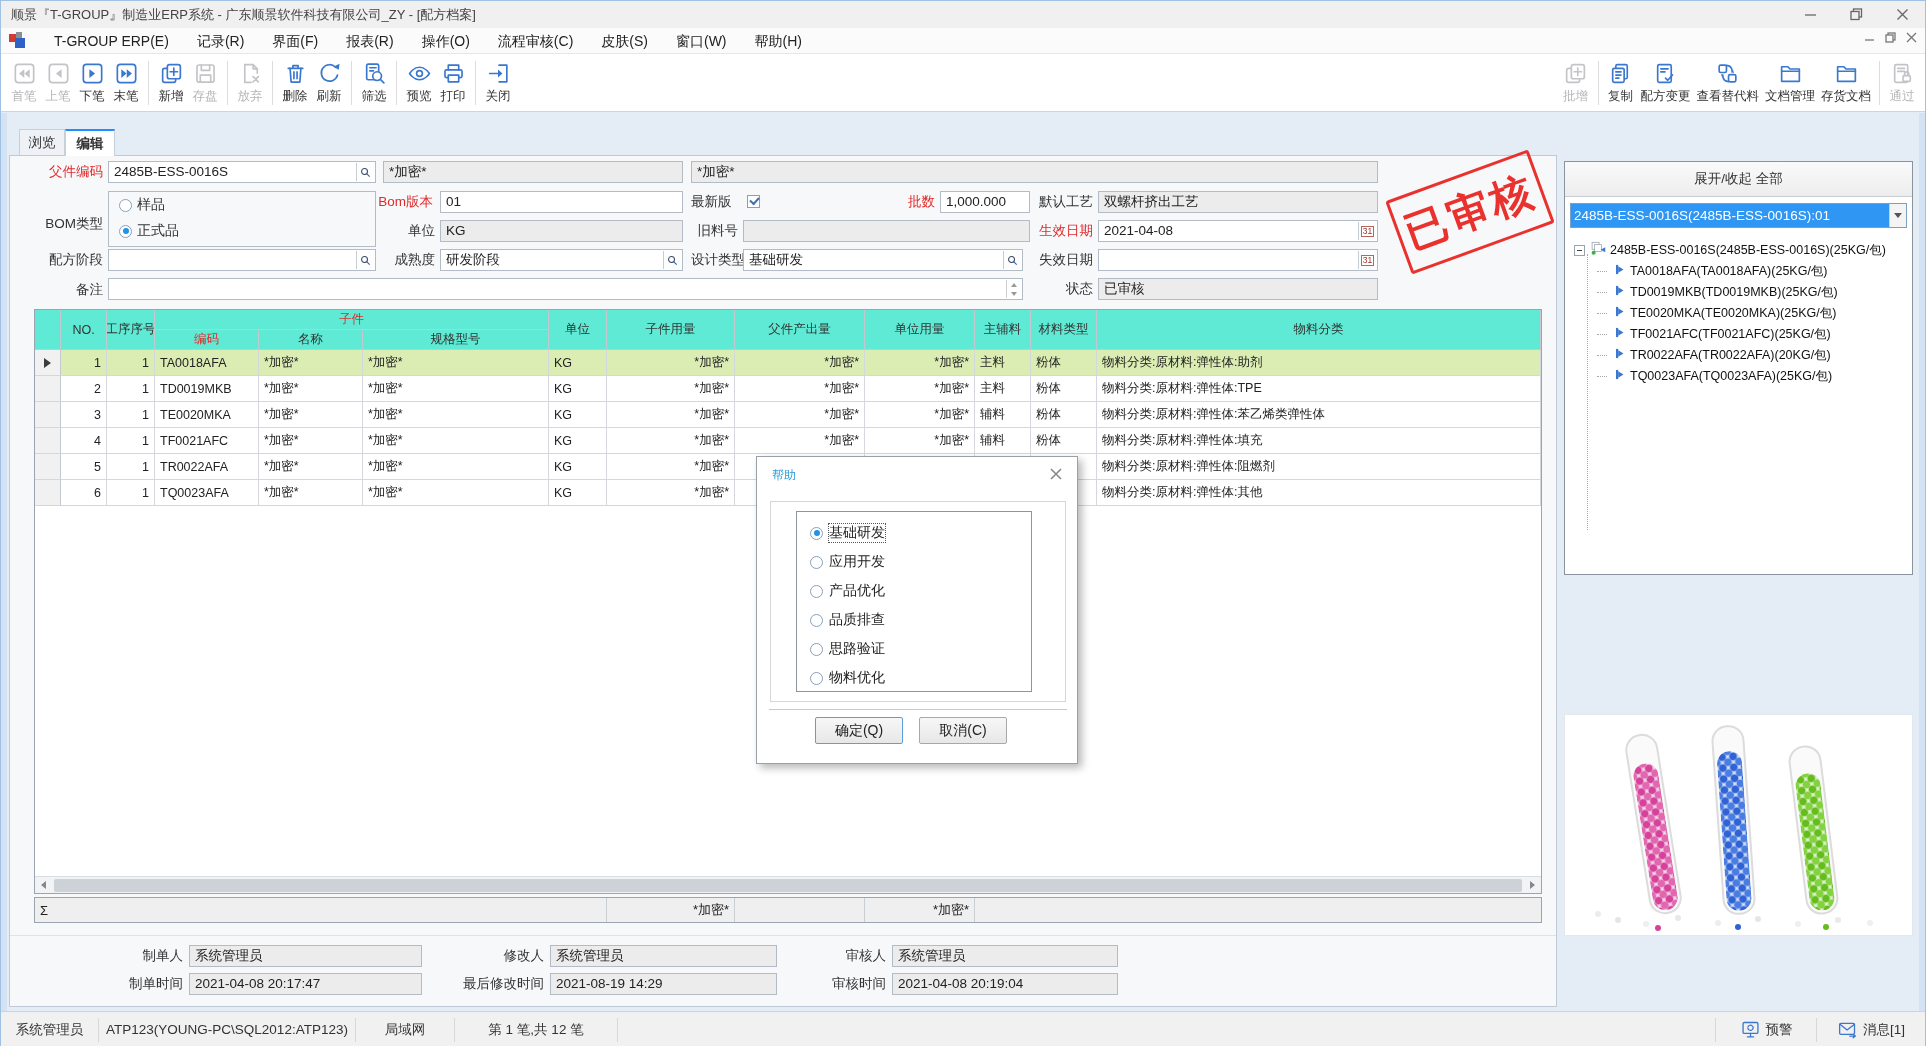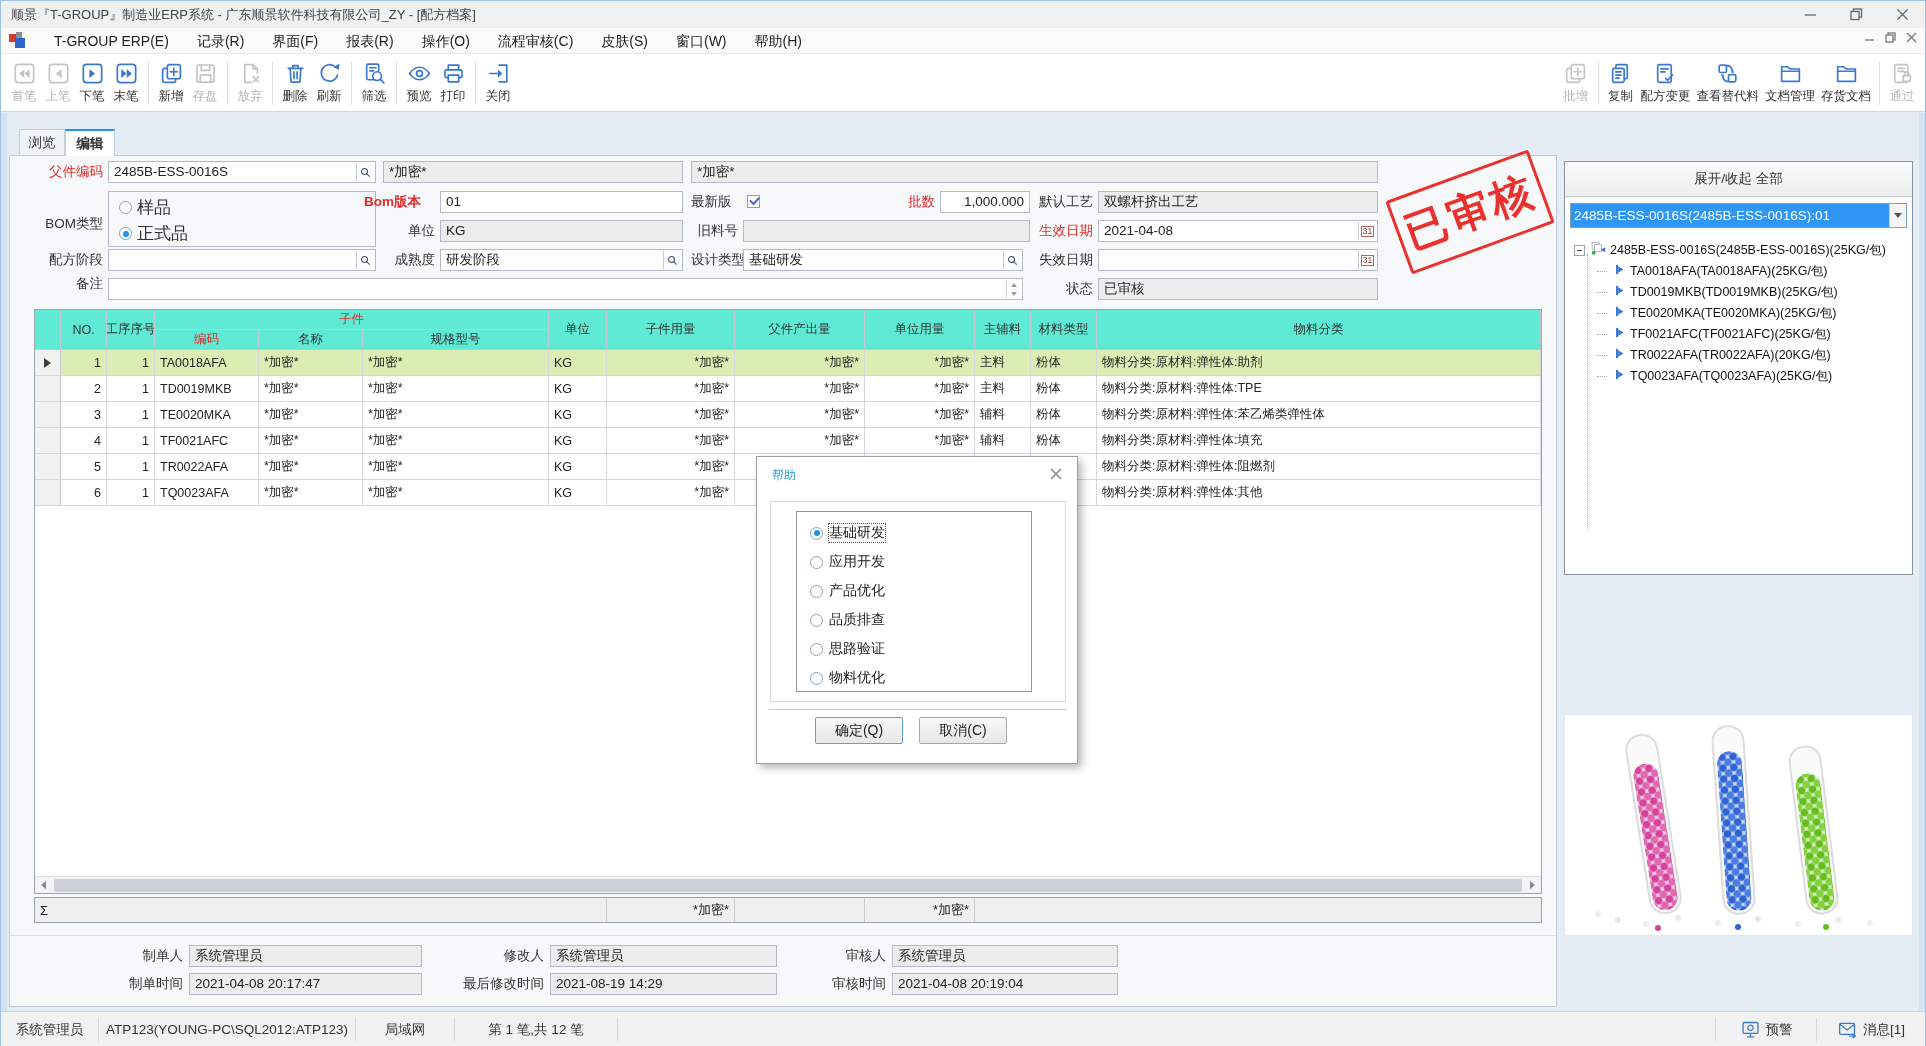--- a/index.html
+++ b/index.html
@@ -42,29 +42,29 @@
   .tab { position:absolute; top:128px; height:27px; line-height:25px; text-align:center; font-size:13.5px;
     border:1px solid #c6d0da; border-bottom:none; background:#eef2f7; color:#333; }
   .tab.active { background:#fff; border-top:2px solid #1f8fff; font-weight:bold; z-index:3; }
 
   
   .lbl { position:absolute; height:22px; line-height:22px; font-size:13.5px; color:#333; text-align:right; white-space:nowrap; }
   .lbl.req { color:#e02b2b; }
   .fld { position:absolute; height:22px; border:1px solid #b3bcc6; background:#fff; font-size:13.5px;
     line-height:20px; padding:0 5px; color:#222; white-space:nowrap; overflow:hidden; }
   .fld.ro { background:#ececec; }
-  .fld.num { text-align:right; }
+  .fld.num { }
   .inbtn { position:absolute; right:1px; top:1px; width:18px; height:18px; background:#fdfdfd;
     border-left:1px solid #c5ccd4; display:flex; align-items:center; justify-content:center; }
   .inbtn svg { width:13px; height:13px; fill:none; stroke:#3a4a66; stroke-width:1.6; }
   .calglyph { font-size:8.5px; color:#a03022; border:1px solid #b0695f; padding:0 1px; line-height:9px; background:#fff; }
   .groupbox { position:absolute; border:1px solid #b3bcc6; background:transparent; }
   .radio { width:13px; height:13px; border:1px solid #8aa0b8; border-radius:50%; background:#fff; display:inline-block; position:relative; }
   .radio.sel::after { content:""; position:absolute; left:2.5px; top:2.5px; width:6px; height:6px; border-radius:50%; background:#1d94e8; }
-  .radio-row { position:absolute; display:flex; align-items:center; gap:5px; font-size:17px; color:#333; }
+  .radio-row { position:absolute; display:flex; align-items:center; gap:5px; font-size:14px; color:#333; }
   .checkbox { width:13px; height:13px; border:1px solid #8aa0b8; background:#fff; display:inline-block;
     position:relative; }
   .checkbox.on::after { content:""; position:absolute; left:2px; top:1px; width:7px; height:4px;
     border-left:2px solid #3f6eb5; border-bottom:2px solid #3f6eb5; transform:rotate(-48deg); }
   .spinner { position:absolute; right:1px; top:1px; width:15px; height:18px; border-left:1px solid #d0d0d0;
     display:flex; flex-direction:column; align-items:center; justify-content:space-around; }
   .spinner i { width:0; height:0; border-left:3.5px solid transparent; border-right:3.5px solid transparent; }
   .spin-up { border-bottom:4px solid #9a9a9a; } .spin-dn { border-top:4px solid #9a9a9a; }
 
   .stamp { position:absolute; left:1393px; top:172px; width:152px; height:78px; z-index:4;
@@ -436,21 +436,21 @@
     <div class="groupbox" style="left:107px; top:190px; width:268px; height:56px;"></div>
     <div class="radio-row" style="left:118px; top:195px;">
         <span class="radio"></span>
         <span>样品</span>
       </div>
     <div class="radio-row" style="left:118px; top:221px;">
         <span class="radio sel"></span>
         <span>正式品</span>
       </div>
 
-    <span class="lbl req" style="left:356px; top:190px; width:64px;font-weight:bold;">Bom版本</span>
+    <span class="lbl req" style="left:368px; top:190px; width:64px;">Bom版本</span>
     <div class="fld" style="left:439px; top:190px; width:243px;">01</div>
     <span class="lbl" style="left:690px; top:190px; width:50px; text-align:left;">最新版</span>
     <span class="checkbox on" style="position:absolute; left:746px; top:194px;"></span>
     <span class="lbl req" style="left:880px; top:190px; width:54px;">批数</span>
     <div class="fld num" style="left:939px; top:190px; width:90px;">1,000.000</div>
     <span class="lbl" style="left:1034px; top:190px; width:58px;">默认工艺</span>
     <div class="fld ro" style="left:1097px; top:190px; width:280px;">双螺杆挤出工艺</div>
 
     <span class="lbl" style="left:370px; top:219px; width:64px;">单位</span>
     <div class="fld ro" style="left:439px; top:219px; width:243px;">KG</div>
@@ -485,21 +485,21 @@
             <circle cx="8.5" cy="8.5" r="4.6"></circle>
             <path d="M12 12l4.5 4.5" stroke="#2b5fae"></path>
           </svg>
         </span></div>
     <span class="lbl" style="left:1034px; top:248px; width:58px;">失效日期</span>
     <div class="fld" style="left:1097px; top:248px; width:280px;"><span></span>
       <span class="inbtn">
           <span class="calglyph">31</span>
         </span></div>
 
-    <span class="lbl" style="left:20px; top:272px; width:82px;">备注</span>
+    <span class="lbl" style="left:20px; top:278px; width:82px;">备注</span>
     <div class="fld" style="left:107px; top:277px; width:915px;"><span></span>
       <span class="spinner">
           <i class="spin-up"></i>
           <i class="spin-dn"></i>
         </span></div>
     <span class="lbl" style="left:1034px; top:277px; width:58px;">状态</span>
     <div class="fld ro" style="left:1097px; top:277px; width:280px;">已审核</div>
   </div>
 
   <div class="stamp">已审核</div>

